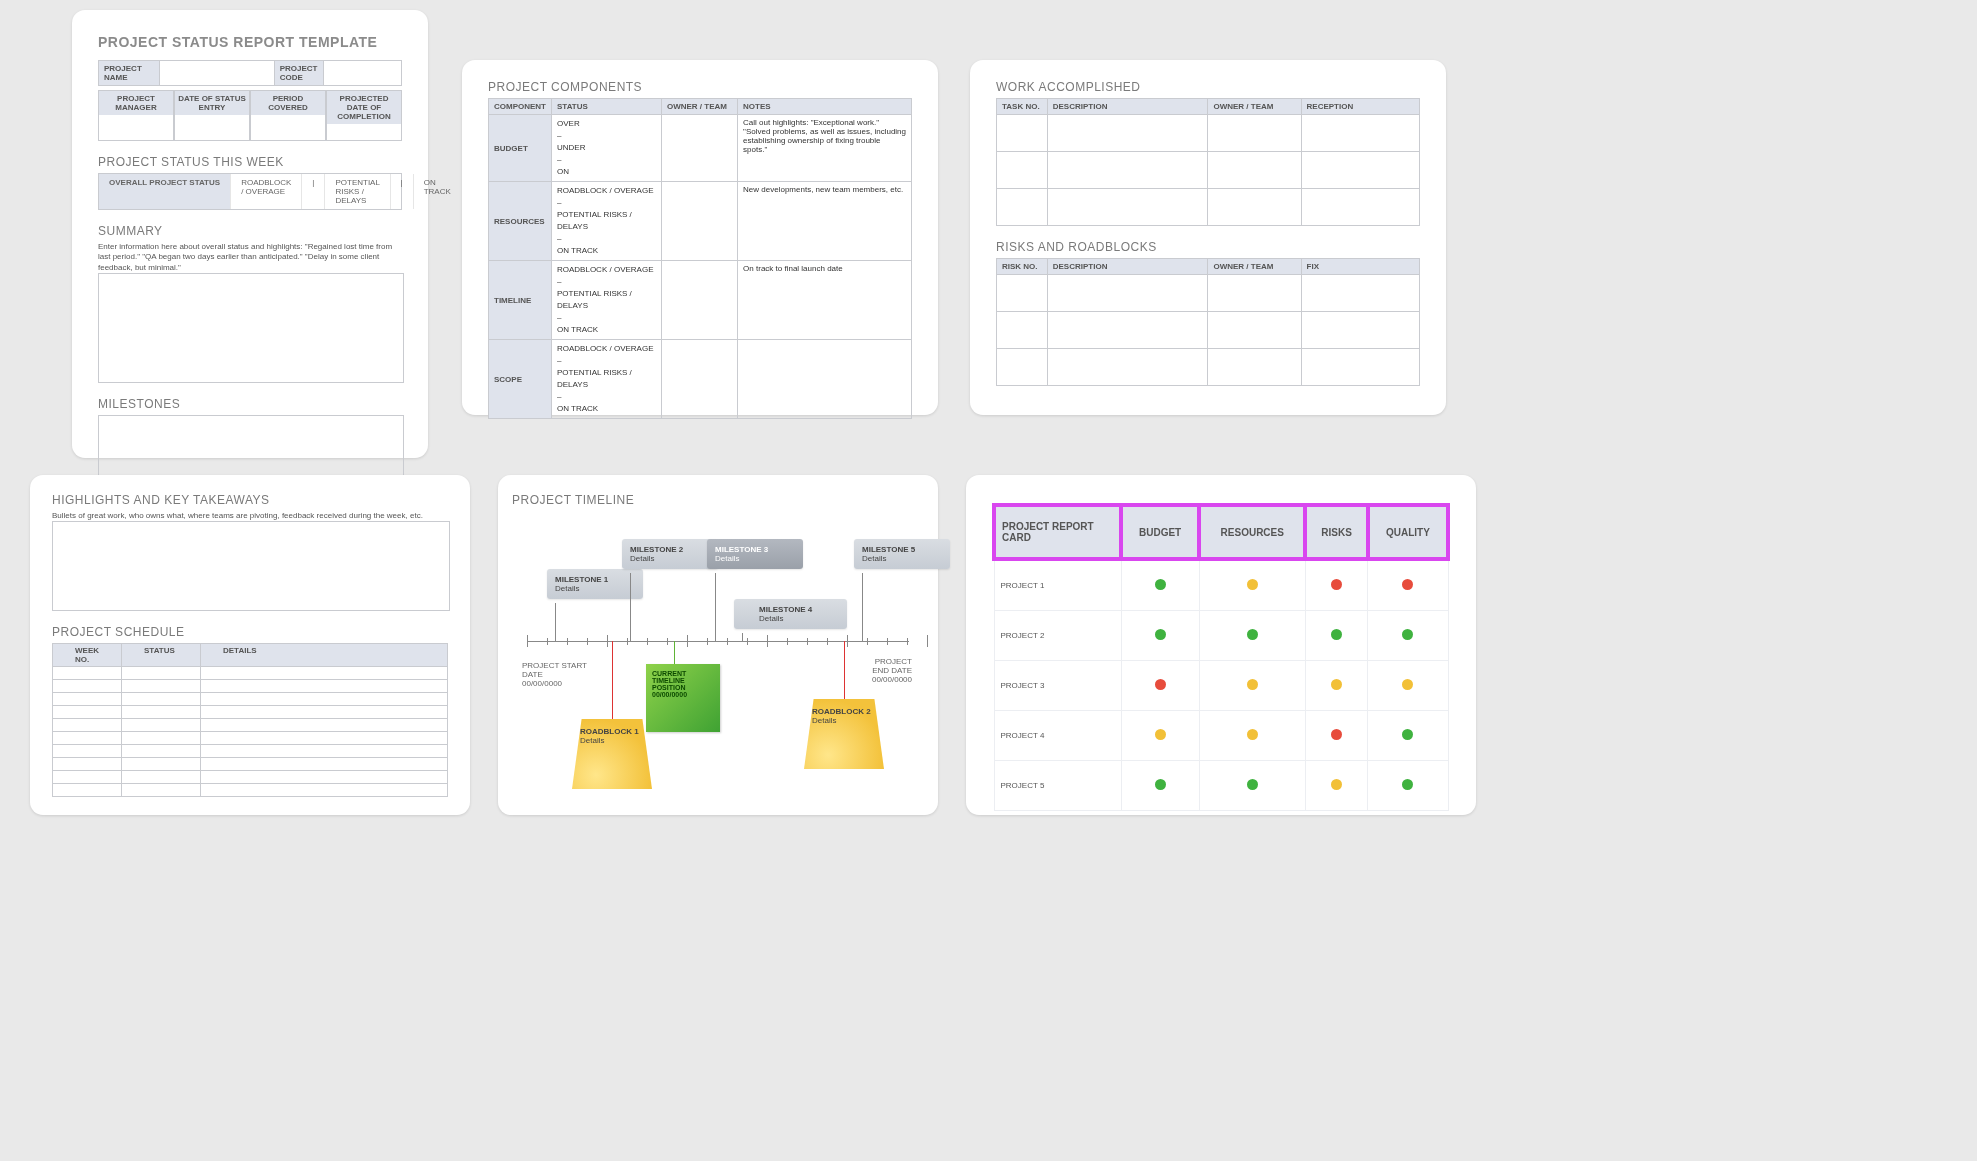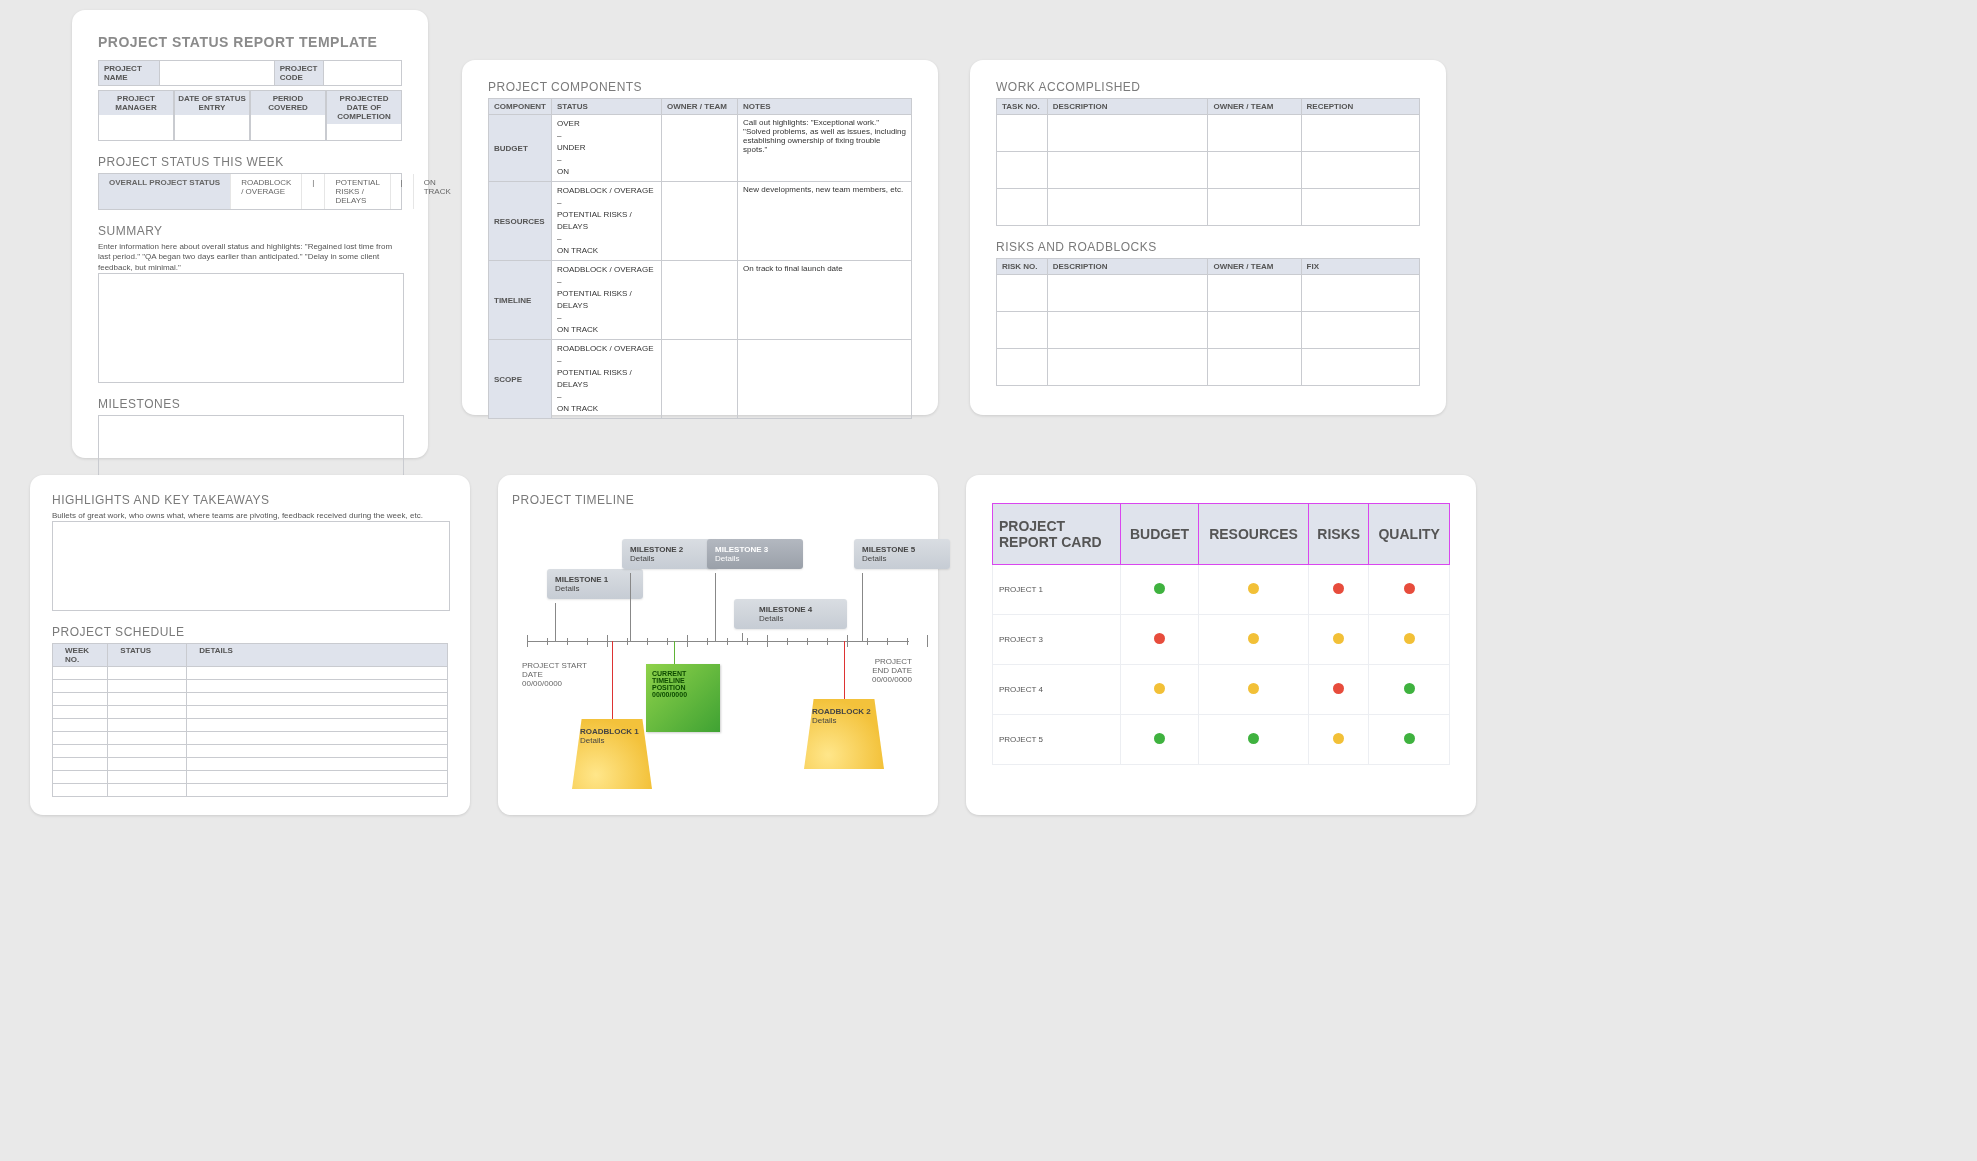--- a/index.html
+++ b/index.html
@@ -23,39 +23,39 @@
 .statusbar .seg:first-child{background:#dfe3ec;font-weight:700;flex:0 0 auto;}
 
 #p1{left:72px;top:10px;width:356px;height:448px;}
 #p2{left:462px;top:60px;width:476px;height:355px;}
 #p3{left:970px;top:60px;width:476px;height:355px;}
 #p4{left:30px;top:475px;width:440px;height:340px;}
 #p5{left:498px;top:475px;width:440px;height:340px;}
 #p6{left:966px;top:475px;width:510px;height:340px;}
 
 .tbl.sched td{height:10px;padding:1px 4px;}
-.tbl.sched th{padding:2px 12px;}
+.tbl.sched th{padding:2px 22px;}
 
 .tbl.wide td{height:30px;}
 
 .tl-wrap{position:relative;width:100%;height:290px;}
 .tl-axis{position:absolute;left:15px;right:15px;top:130px;height:1px;background:#888;}
 .tl-tick{position:absolute;top:126px;width:1px;height:9px;background:#888;}
 .tl-box{position:absolute;width:80px;border-radius:3px;padding:6px 8px;font-size:8px;color:#444;box-shadow:0 1px 2px rgba(0,0,0,.1);}
 .tl-box.gray{background:linear-gradient(#d9dde2,#c6ccd4);}
 .tl-box.dark{background:linear-gradient(#b3b8c0,#9aa0a9);color:#fff;}
 .tl-stem{position:absolute;width:1px;background:#888;}
 .tl-stem.red{background:#d33;}
 .tl-stem.green{background:#5fb336;}
 .tl-lbl{position:absolute;font-size:8px;color:#666;text-align:center;width:80px;}
 .roadblock{position:absolute;width:80px;height:70px;background:radial-gradient(circle at 30% 80%,#ffe68a,#f3c23b 70%);clip-path:polygon(12% 0,88% 0,100% 100%,0 100%);padding:8px;font-size:8px;color:#444;box-sizing:border-box;}
 .sticky{position:absolute;width:62px;height:56px;background:linear-gradient(135deg,#8fd24a,#3fa233);padding:6px;font-size:7px;font-weight:700;color:#0c4a00;box-shadow:1px 1px 2px rgba(0,0,0,.2);}
 
 .rc{width:100%;border-collapse:collapse;}
-.rc th{background:#dfe3ec;font-size:14px;color:#555;padding:14px 6px;border:1px solid #d946ef;}
+.rc th{background:#dfe3ec;font-size:10px;color:#555;padding:14px 6px;border:4px solid #d946ef;}
 .rc td{border:1px solid #eceef2;text-align:center;padding:18px 6px;font-size:8px;color:#555;}
 .rc td:first-child{text-align:left;}
 .dot{display:inline-block;width:11px;height:11px;border-radius:50%;}
 .g{background:#3fb23f;}
 .y{background:#f2c037;}
 .r{background:#e74c3c;}
 </style>
 </head>
 <body>
 
@@ -380,20 +380,27 @@
     </tbody>
           <tbody id="rcrows">
             <tr>
               <td>PROJECT 1</td>
               <td><span class="dot g"></span></td>
               <td><span class="dot y"></span></td>
               <td><span class="dot r"></span></td>
               <td><span class="dot r"></span></td>
             </tr>
             <tr>
+              <td>PROJECT 2</td>
+              <td><span class="dot g"></span></td>
+              <td><span class="dot g"></span></td>
+              <td><span class="dot g"></span></td>
+              <td><span class="dot g"></span></td>
+            </tr>
+            <tr>
               <td>PROJECT 3</td>
               <td><span class="dot r"></span></td>
               <td><span class="dot y"></span></td>
               <td><span class="dot y"></span></td>
               <td><span class="dot y"></span></td>
             </tr>
             <tr>
               <td>PROJECT 4</td>
               <td><span class="dot y"></span></td>
               <td><span class="dot y"></span></td>

